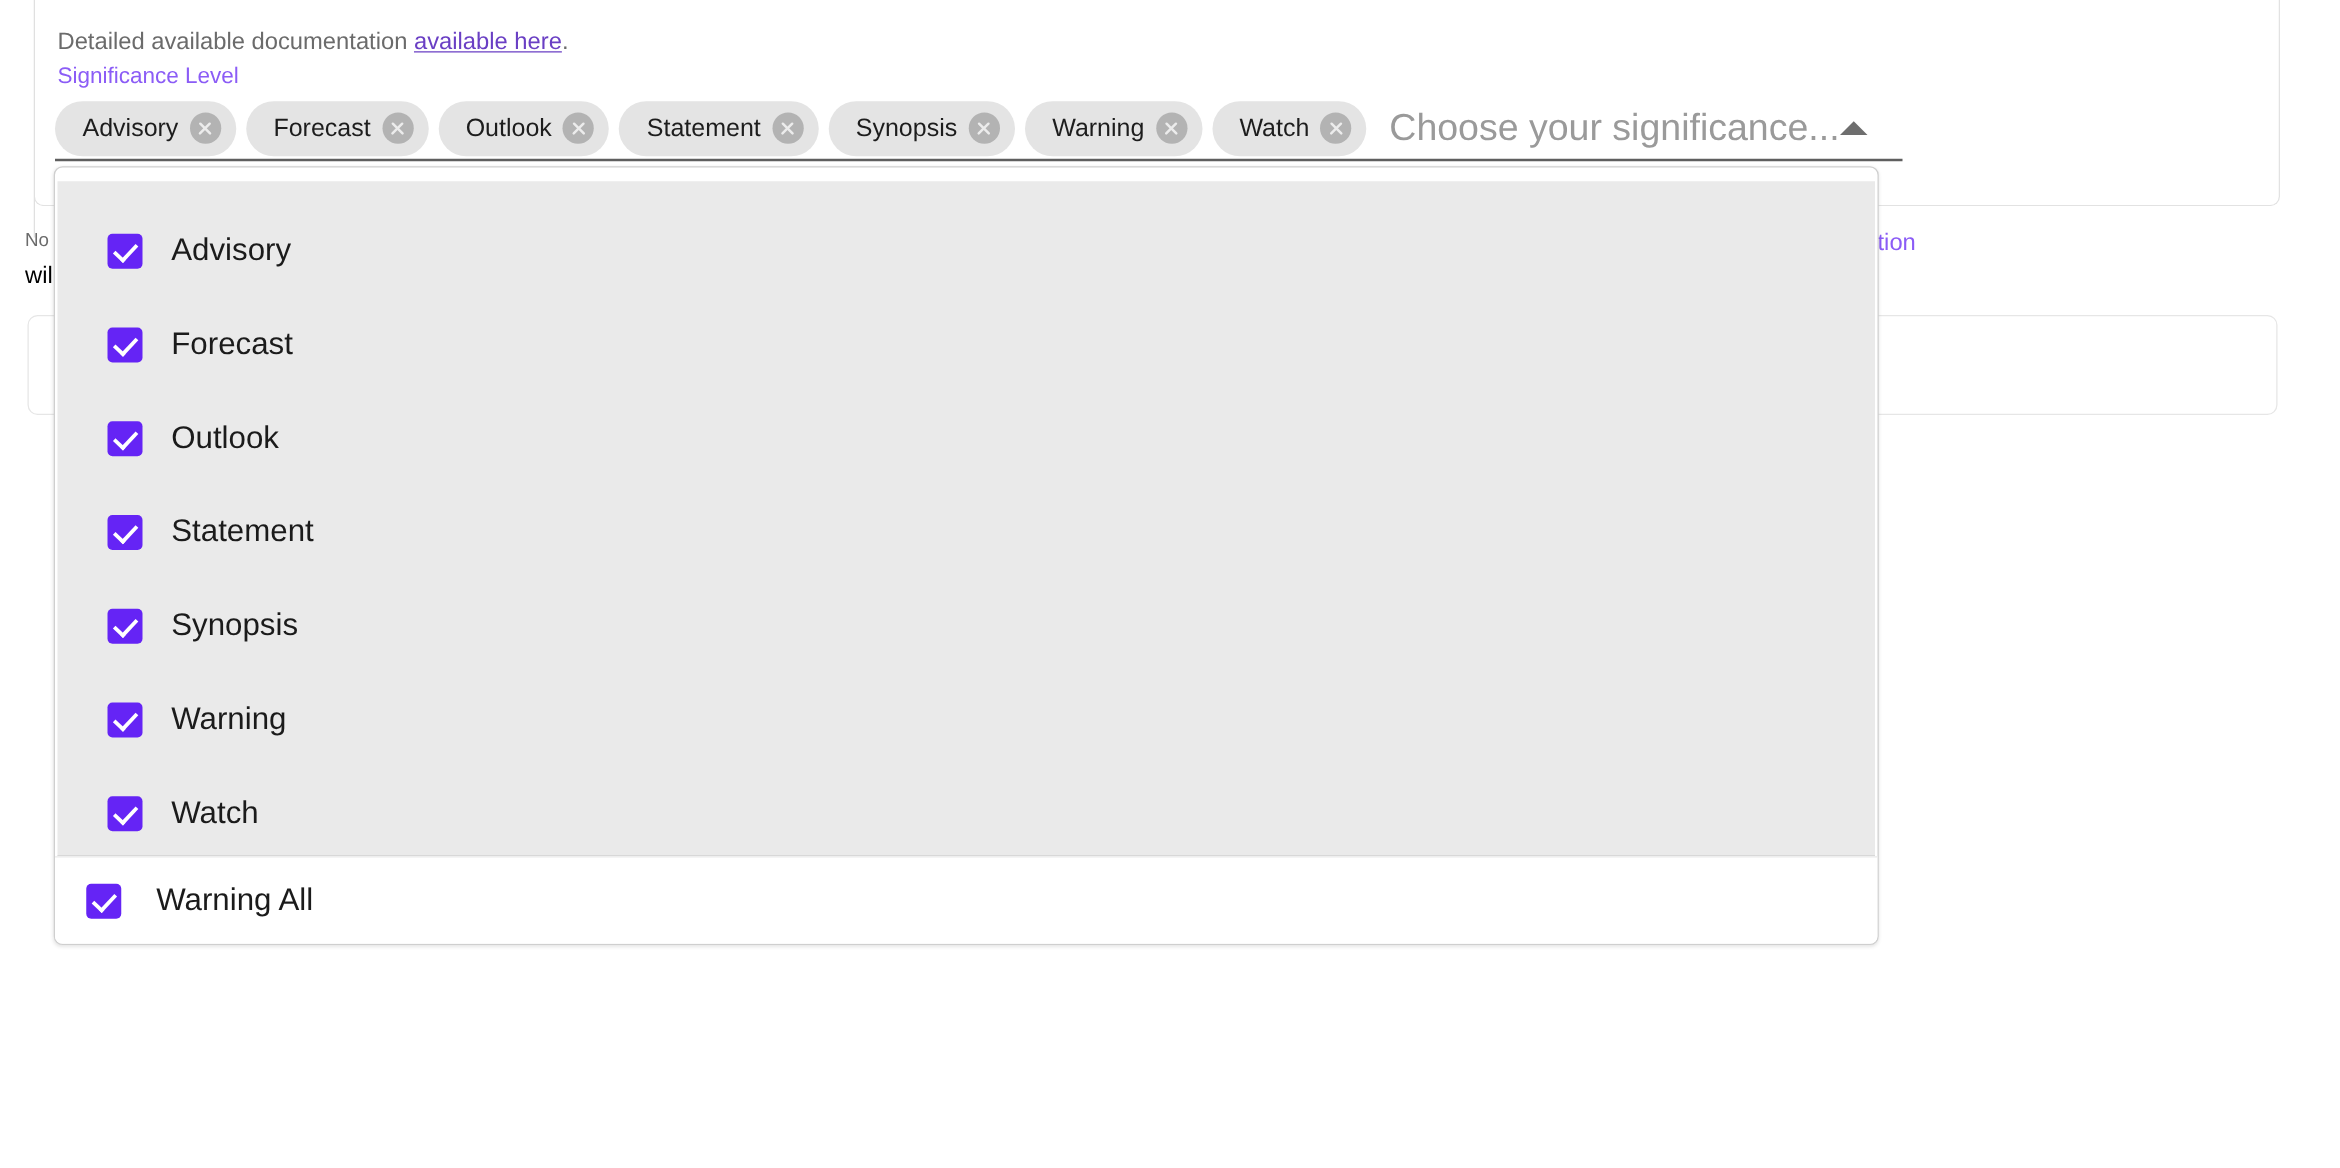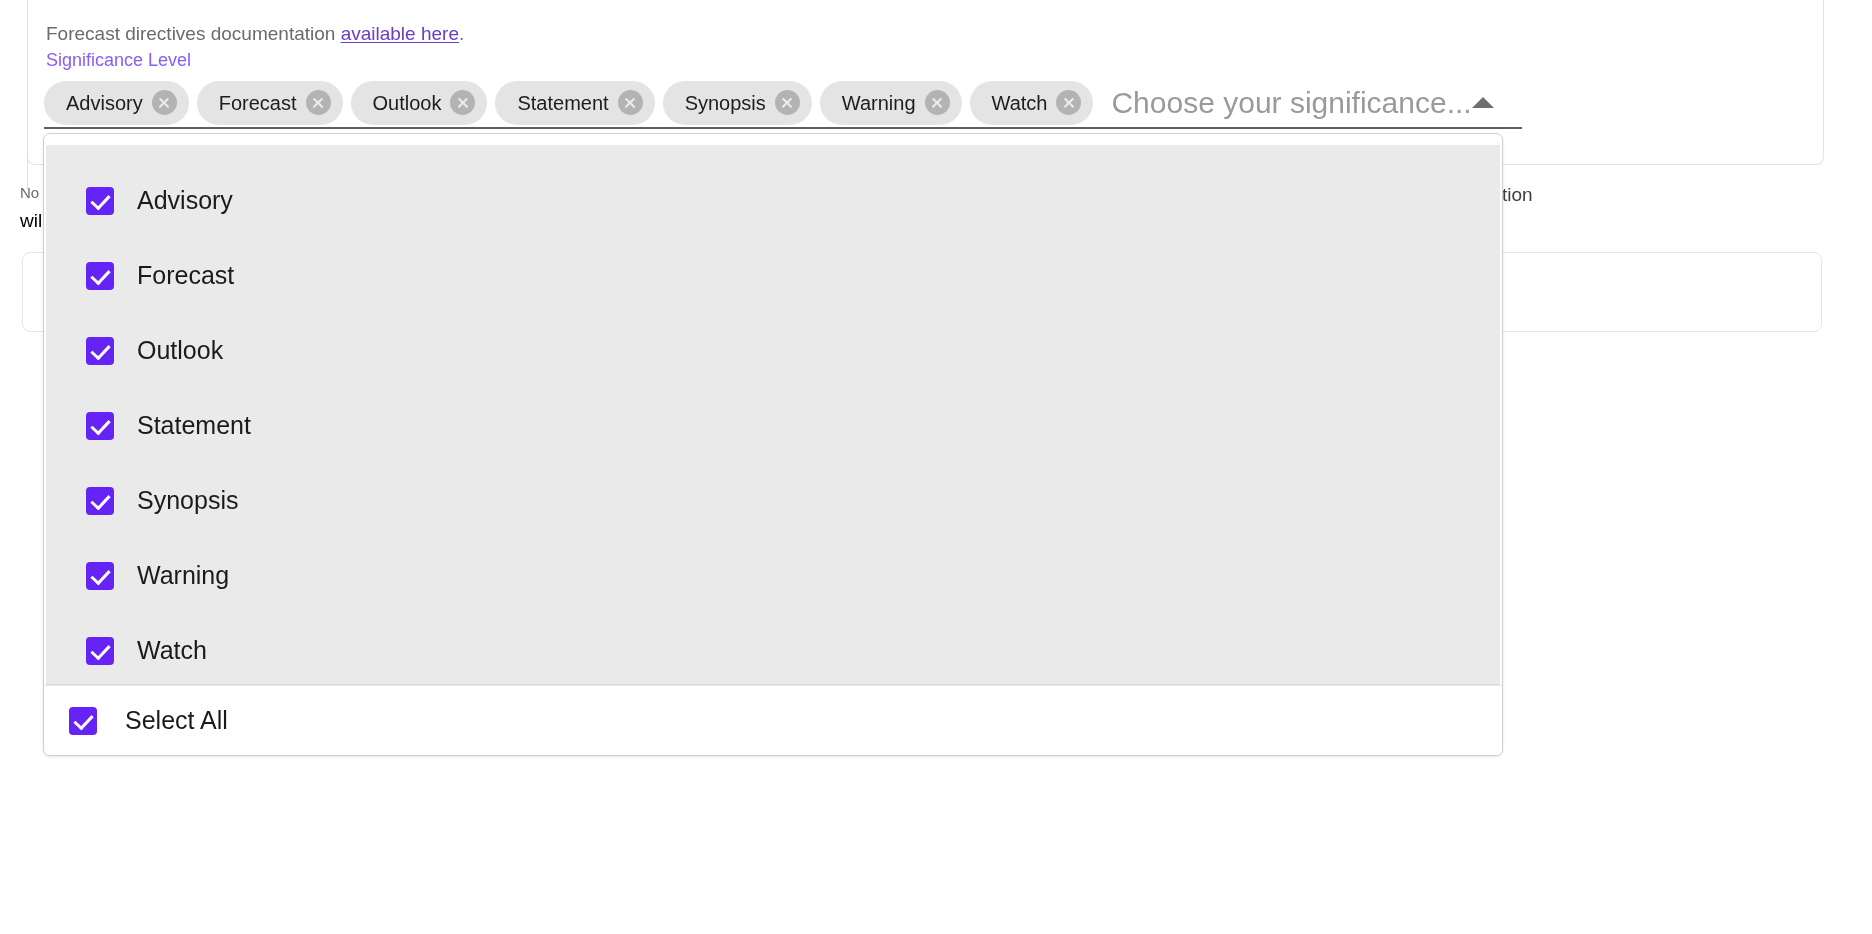--- a/index.html
+++ b/index.html
@@ -30,21 +30,21 @@
     color: #6a3fc4; text-underline-offset: 2px;
   }
   .field-label {
     position: absolute; left: 46px; top: 50px;
     font-size: 18px; color: #8b5cf6; white-space: nowrap;
   }
 
   
   .note-a { position: absolute; left: 20px; top: 184px; font-size: 15px; color: #6b6b6b; }
   .note-b { position: absolute; left: 20px; top: 210px; font-size: 19px; color: #000000; }
-  .note-c { position: absolute; left: 1502px; top: 184px; font-size: 19px; color: #404040; }
+  .note-c { position: absolute; left: 1502px; top: 184px; font-size: 19px; color: #8b5cf6; }
 
   .ghost-card {
     position: absolute; left: 22px; top: 252px; width: 1800px; height: 80px;
     border: 1px solid #e6e6e6; border-radius: 8px; background: #fff;
   }
 
   
   .select-control {
     position: absolute; left: 44px; top: 78px; width: 1478px; height: 51px;
     border-bottom: 2px solid #5f5f5f;
@@ -118,21 +118,21 @@
 </style>
 </head>
 <body>
 
 <div id="root">
 
   <div class="card-top"></div>
   <div class="page-rail"></div>
 
   <div class="doc-line">
-    <span>Forecast directives documentation </span><a href="#">available here</a><span>.</span>
+    <span>Detailed available documentation </span><a href="#">available here</a><span>.</span>
   </div>
 
   <div class="field-label">Significance Level</div>
 
   <div class="note-a">No</div>
   <div class="note-b">wil</div>
   <div class="note-c">tion</div>
 
   <div class="ghost-card"></div>
 
@@ -216,18 +216,18 @@
 
       <div class="dd-item">
         <span class="cb"></span>
         <span class="dd-label">Watch</span>
       </div>
 
     </div>
 
     <div class="dd-footer">
       <span class="cb"></span>
-      <span class="dd-label">Select All</span>
+      <span class="dd-label">Warning All</span>
     </div>
 
   </div>
 
 </div>
 
 </body></html>

